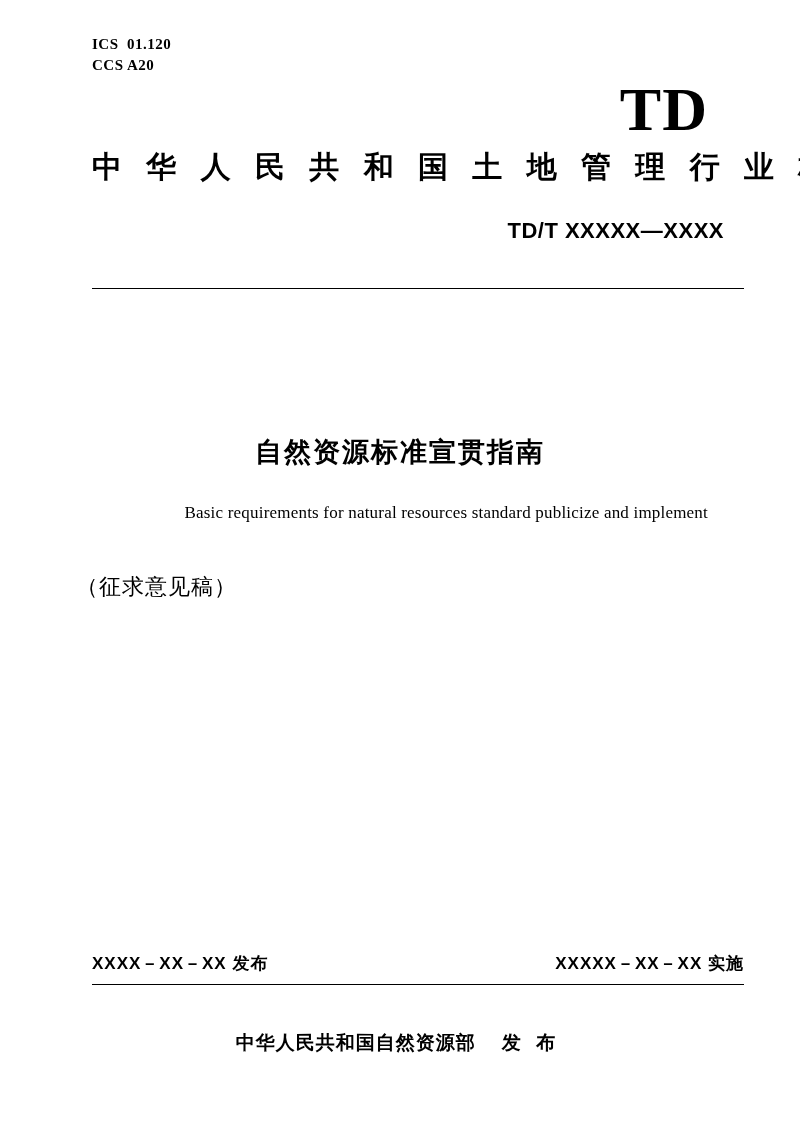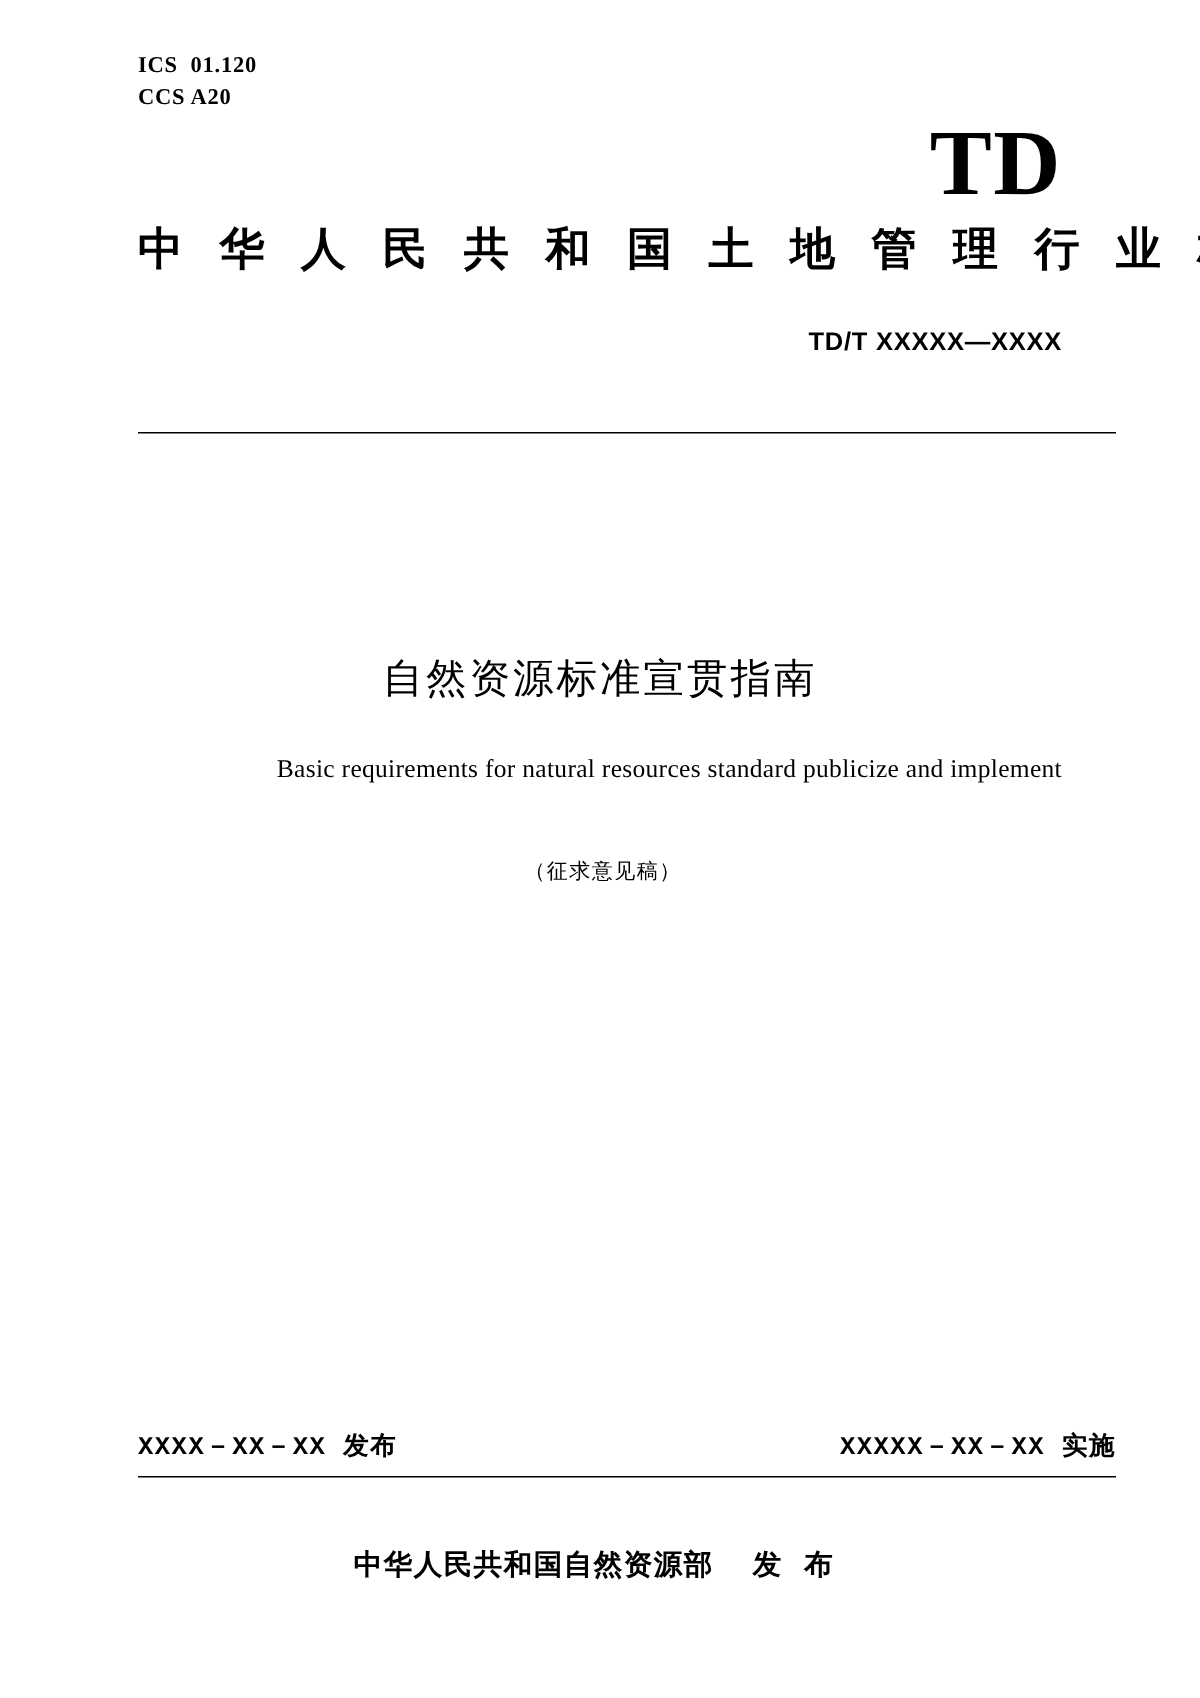--- a/index.html
+++ b/index.html
@@ -55,25 +55,25 @@
     font-weight: 700;
     font-size: 30px;
     line-height: 38px;
     letter-spacing: 8px;
     white-space: nowrap;
   }
 
   
   .std-number {
     position: absolute;
-    right: 92px;
+    right: 76px;
     top: 218px;
     font-family: "Liberation Sans", sans-serif;
     font-weight: 700;
-    font-size: 17px;
+    font-size: 22px;
     letter-spacing: 0.5px;
   }
 
   
   .rule {
     position: absolute;
     left: 92px;
     top: 288px;
     width: 652px;
     height: 0;
@@ -81,55 +81,54 @@
   }
 
   
   .doc-title-cn {
     position: absolute;
     left: 92px;
     right: 92px;
     top: 434px;
     text-align: center;
     font-family: "Liberation Sans", sans-serif;
-    font-weight: 400;
+    font-weight: 700;
     font-size: 27px;
     letter-spacing: 2px;
   }
   .doc-title-en {
     position: absolute;
     left: 92px;
     right: 92px;
     top: 503px;
     text-align: right;
     font-family: "Liberation Serif", serif;
     font-size: 17px;
     letter-spacing: 0.2px;
   }
   .doc-stage {
     position: absolute;
-    left: 96px;
+    left: 76px;
     right: 92px;
     top: 572px;
-    text-align: center;
     font-family: "Liberation Sans", sans-serif;
-    font-size: 14px;
+    font-size: 22px;
     letter-spacing: 1px;
   }
 
   
   .footer-dates {
     position: absolute;
     left: 92px;
     top: 952px;
     width: 652px;
     display: flex;
     justify-content: space-between;
     align-items: baseline;
-    font-family: Liberation Mono, monospace;
+    font-family: Liberation Sans, sans-serif;
     font-weight: 700;
     font-size: 17px;
     letter-spacing: 1px;
   }
   .footer-rule {
     position: absolute;
     left: 92px;
     top: 984px;
     width: 652px;
     height: 0;

